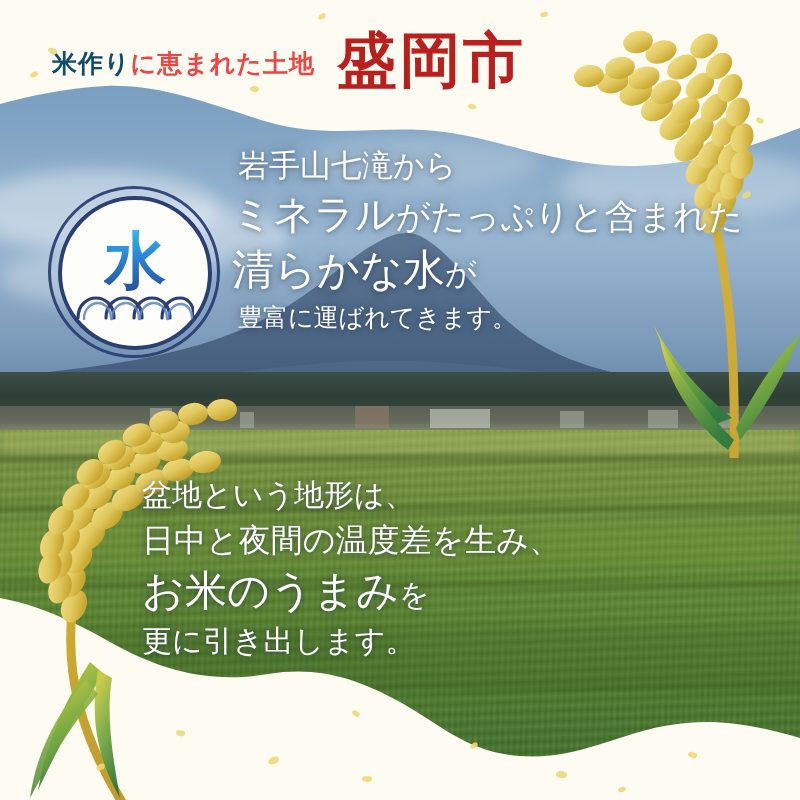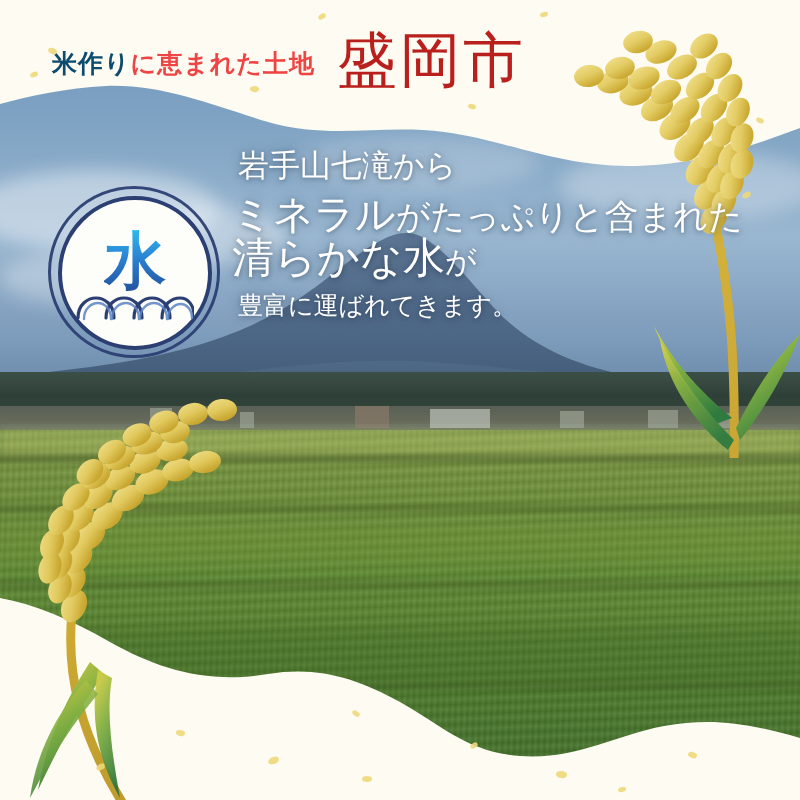--- a/index.html
+++ b/index.html
@@ -110,21 +110,21 @@
     font-size: 25px;
     letter-spacing: 1px;
     font-weight: 700;
     white-space: nowrap;
     margin-top: 6px;
   }
   .kicker .red { color: #0c4a6e; }
   .kicker .dark { color: #ef4444; }
   .city-name {
     font-size: 60px;
-    font-weight: 400;
+    font-weight: 700;
     color: #b9201d;
     letter-spacing: 3px;
     margin-left: 22px;
     margin-top: 2px;
     white-space: nowrap;
   }
 
   
   .footer-shape {
     position: absolute;
@@ -196,21 +196,21 @@
   
   .copy {
     position: absolute;
     z-index: 8;
     color: #ffffff;
     text-shadow: 0 1px 5px rgba(20,35,55,0.45), 0 0 14px rgba(20,35,55,0.3);
   }
   .copy .line { white-space: nowrap; line-height: 1.0; }
   .copy-water { left: 232px; top: 150px; }
   .copy-water .l1 { font-size: 31px; padding-left: 6px; margin-bottom: 14px; }
-  .copy-water .l2 { font-size: 34px; margin-bottom: 2px; }
+  .copy-water .l2 { font-size: 34px; margin-bottom: 14px; }
   .copy-water .l2 .big { font-size: 40px; }
   .copy-water .l3 { font-size: 42px; margin-bottom: 14px; }
   .copy-water .l3 .sm { font-size: 31px; }
   .copy-water .l4 { font-size: 25px; padding-left: 6px; }
 
   .copy-terrain { left: 142px; top: 480px; }
   .copy-terrain .line { margin-bottom: 14px; }
   .copy-terrain .l1 { font-size: 30px; }
   .copy-terrain .l2 { font-size: 32px; }
   .copy-terrain .l3 { font-size: 42px; }
@@ -480,14 +480,20 @@
   </div>
 
 
   <div class="copy copy-water">
     <div class="line l1">岩手山七滝から</div>
     <div class="line l2"><span class="big">ミネラル</span><span>がたっぷりと含まれた</span></div>
     <div class="line l3"><span>清らかな水</span><span class="sm">が</span></div>
     <div class="line l4">豊富に運ばれてきます。</div>
   </div>
 
+  <div class="copy copy-terrain">
+    <div class="line l1">盆地という地形は、</div>
+    <div class="line l2">日中と夜間の温度差を生み、</div>
+    <div class="line l3"><span>お米のうまみ</span><span class="sm">を</span></div>
+    <div class="line l4">更に引き出します。</div>
+  </div>
 
 </div>
 
 </body></html>

